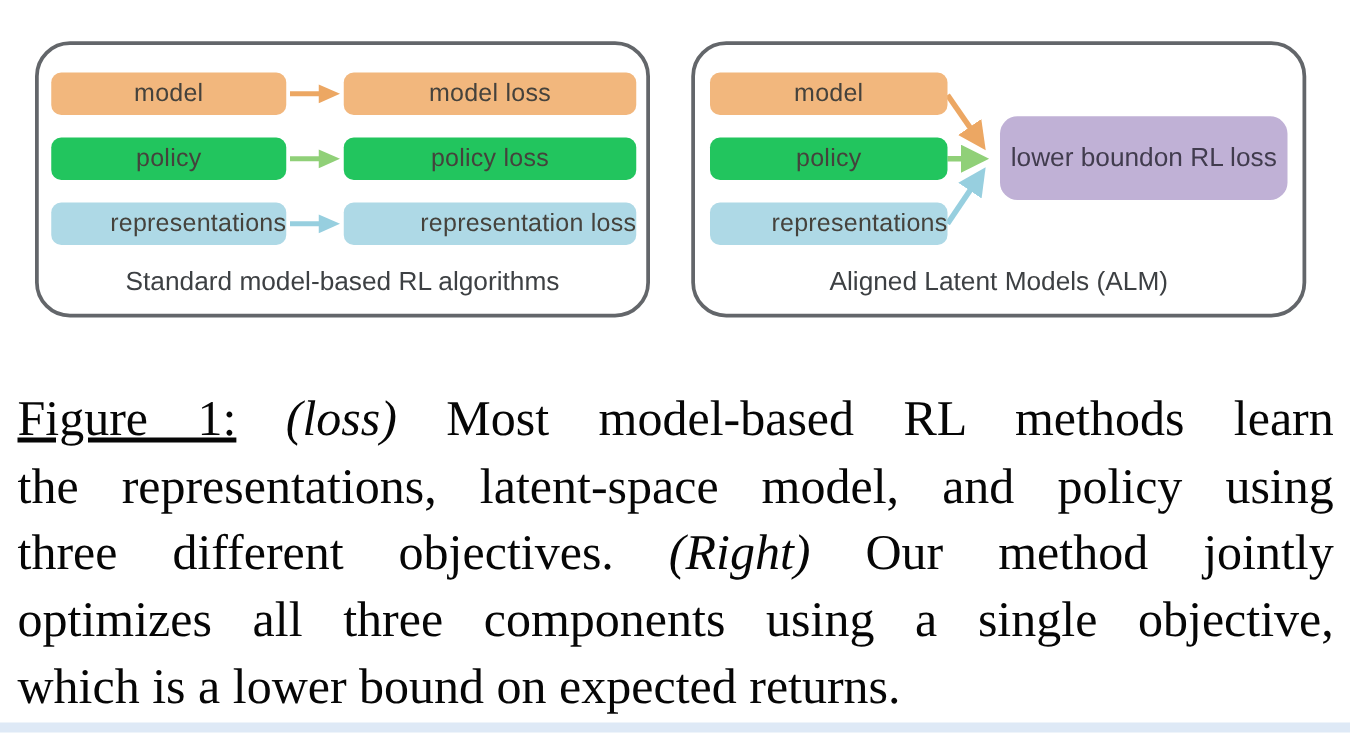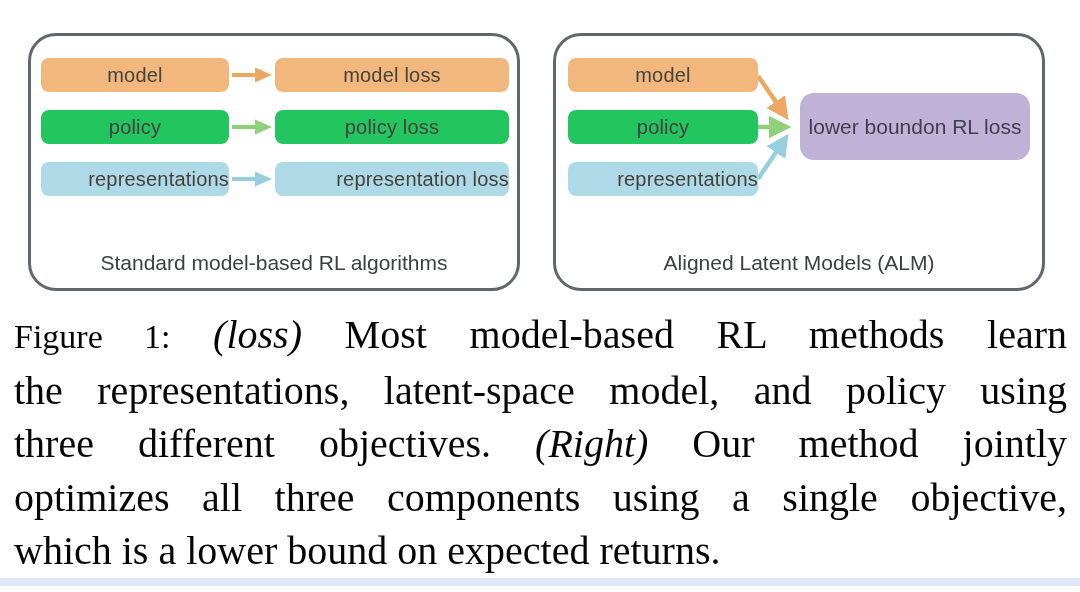--- a/index.html
+++ b/index.html
@@ -1,21 +1,21 @@
 <!DOCTYPE html>
 <html><head>
 <meta charset="utf-8">
 <style>
   * { margin:0; padding:0; box-sizing:border-box; }
   html,body { width:1080px; height:592px; background:#ffffff; overflow:hidden;
               font-family:"Liberation Sans", sans-serif; }
   .stage { position:relative; width:1080px; height:592px; background:#ffffff; }
 
   
-  .panel { position:absolute; top:33px; width:492px; height:258px;
+  .panel { position:absolute; top:33px; width:492px; height:221px;
            background:#ffffff; border:3px solid #63666a; border-radius:28px; }
   .panel-left  { left:28px; }
   .panel-right { left:553px; }
 
   .lbox { position:absolute; height:34px; border-radius:8px;
           display:flex; align-items:center; justify-content:center;
           font-size:20px; color:#45423c; letter-spacing:0.2px; }
   .bg-orange { background:#f2b77d; }
   .bg-green  { background:#22c55e; }
   .bg-blue   { background:#aed9e6;justify-content:flex-end; }
@@ -41,21 +41,21 @@
 
   .panel-caption { position:absolute; left:0; bottom:13px; width:100%;
                    text-align:center; font-size:21px; color:#3d4043; }
 
   
   .fig-caption { position:absolute; left:14px; top:308px; width:1053px;
                  font-family:"Liberation Serif", serif; font-size:40px;
                  line-height:53.5px; color:#060606; }
   .cap-line { text-align:justify; text-align-last:justify; white-space:normal; }
   .cap-line.last { text-align-last:left; }
-  .cap-label { font-size:34px; }
+  .cap-label { font-size:40px;text-decoration:underline; }
   .ital { font-style:italic; }
 
   .bottom-strip { position:absolute; left:0; top:578px; width:1080px; height:8px;
                   background:#d8e5f4; opacity:0.85; }
 </style>
 </head>
 <body>
 
 <div class="stage">
 

